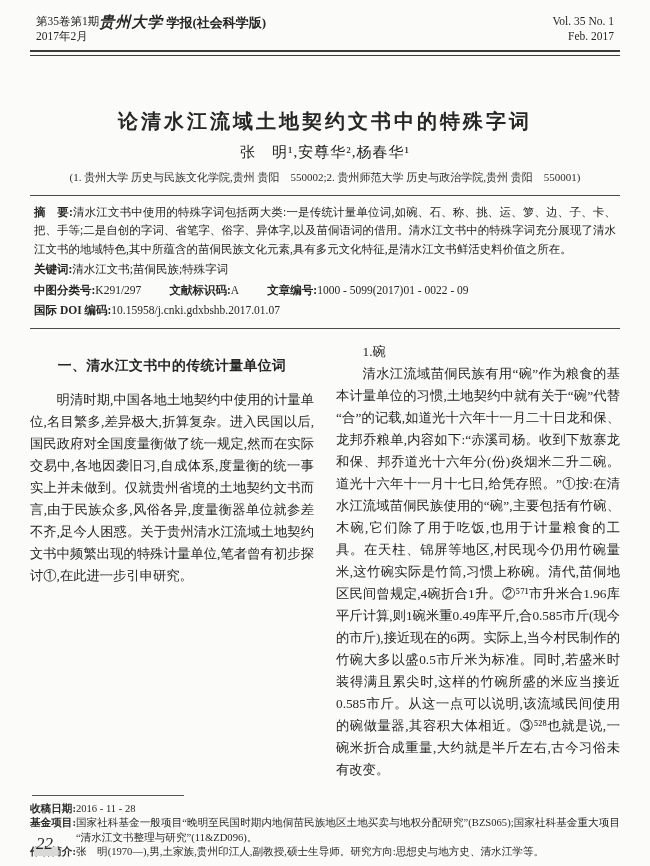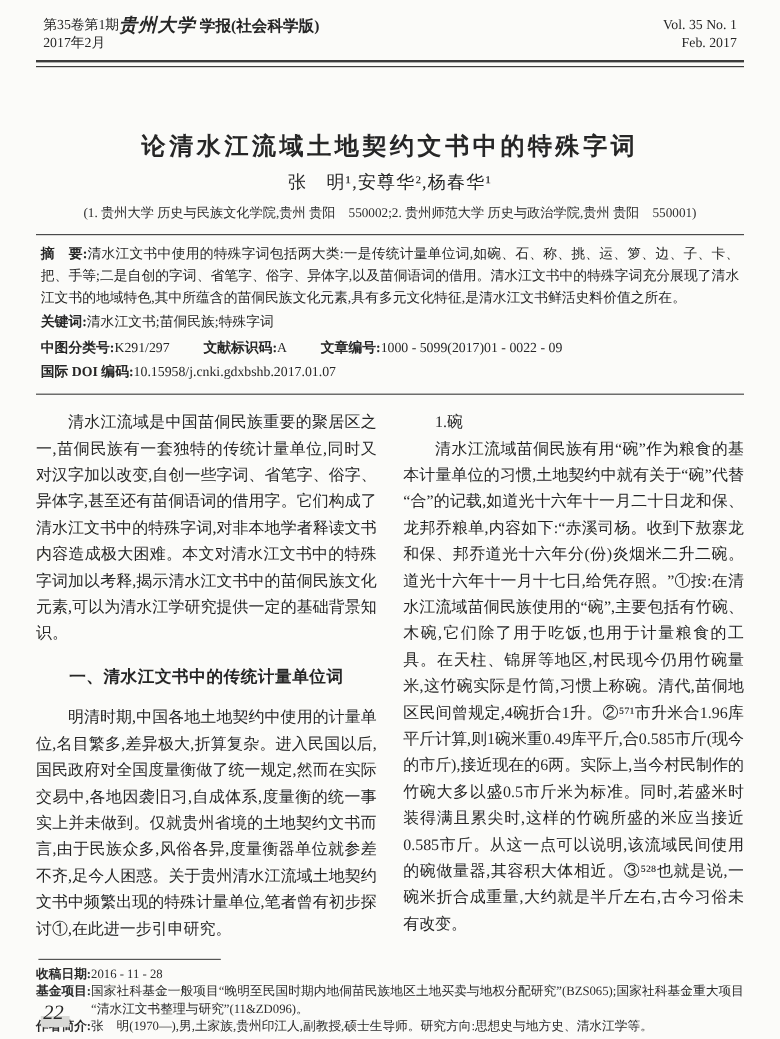--- a/index.html
+++ b/index.html
@@ -100,21 +100,20 @@
       <span class="lbl">文章编号:</span><span>1000 - 5099(2017)01 - 0022 - 09</span>
     </div>
     <div class="doi-line">
       <span class="lbl">国际 DOI 编码:</span><span>10.15958/j.cnki.gdxbshb.2017.01.07</span>
     </div>
   </div>
   <hr class="thin-rule">
 
   <div class="columns">
     <div class="col">
-      <p>清水江流域是中国苗侗民族重要的聚居区之一,苗侗民族有一套独特的传统计量单位,同时又对汉字加以改变,自创一些字词、省笔字、俗字、异体字,甚至还有苗侗语词的借用字。它们构成了清水江文书中的特殊字词,对非本地学者释读文书内容造成极大困难。本文对清水江文书中的特殊字词加以考释,揭示清水江文书中的苗侗民族文化元素,可以为清水江学研究提供一定的基础背景知识。</p>
       <div class="sec-heading">一、清水江文书中的传统计量单位词</div>
       <p>明清时期,中国各地土地契约中使用的计量单位,名目繁多,差异极大,折算复杂。进入民国以后,国民政府对全国度量衡做了统一规定,然而在实际交易中,各地因袭旧习,自成体系,度量衡的统一事实上并未做到。仅就贵州省境的土地契约文书而言,由于民族众多,风俗各异,度量衡器单位就参差不齐,足今人困惑。关于贵州清水江流域土地契约文书中频繁出现的特殊计量单位,笔者曾有初步探讨①,在此进一步引申研究。</p>
     </div>
     <div class="col">
       <div class="sub-heading">1.碗</div>
       <p>清水江流域苗侗民族有用“碗”作为粮食的基本计量单位的习惯,土地契约中就有关于“碗”代替“合”的记载,如道光十六年十一月二十日龙和保、龙邦乔粮单,内容如下:“赤溪司杨。收到下敖寨龙和保、邦乔道光十六年分(份)炎烟米二升二碗。道光十六年十一月十七日,给凭存照。”①按:在清水江流域苗侗民族使用的“碗”,主要包括有竹碗、木碗,它们除了用于吃饭,也用于计量粮食的工具。在天柱、锦屏等地区,村民现今仍用竹碗量米,这竹碗实际是竹筒,习惯上称碗。清代,苗侗地区民间曾规定,4碗折合1升。②⁵⁷¹市升米合1.96库平斤计算,则1碗米重0.49库平斤,合0.585市斤(现今的市斤),接近现在的6两。实际上,当今村民制作的竹碗大多以盛0.5市斤米为标准。同时,若盛米时装得满且累尖时,这样的竹碗所盛的米应当接近0.585市斤。从这一点可以说明,该流域民间使用的碗做量器,其容积大体相近。③⁵²⁸也就是说,一碗米折合成重量,大约就是半斤左右,古今习俗未有改变。</p>
     </div>
   </div>
 
   <hr class="footnote-rule">

